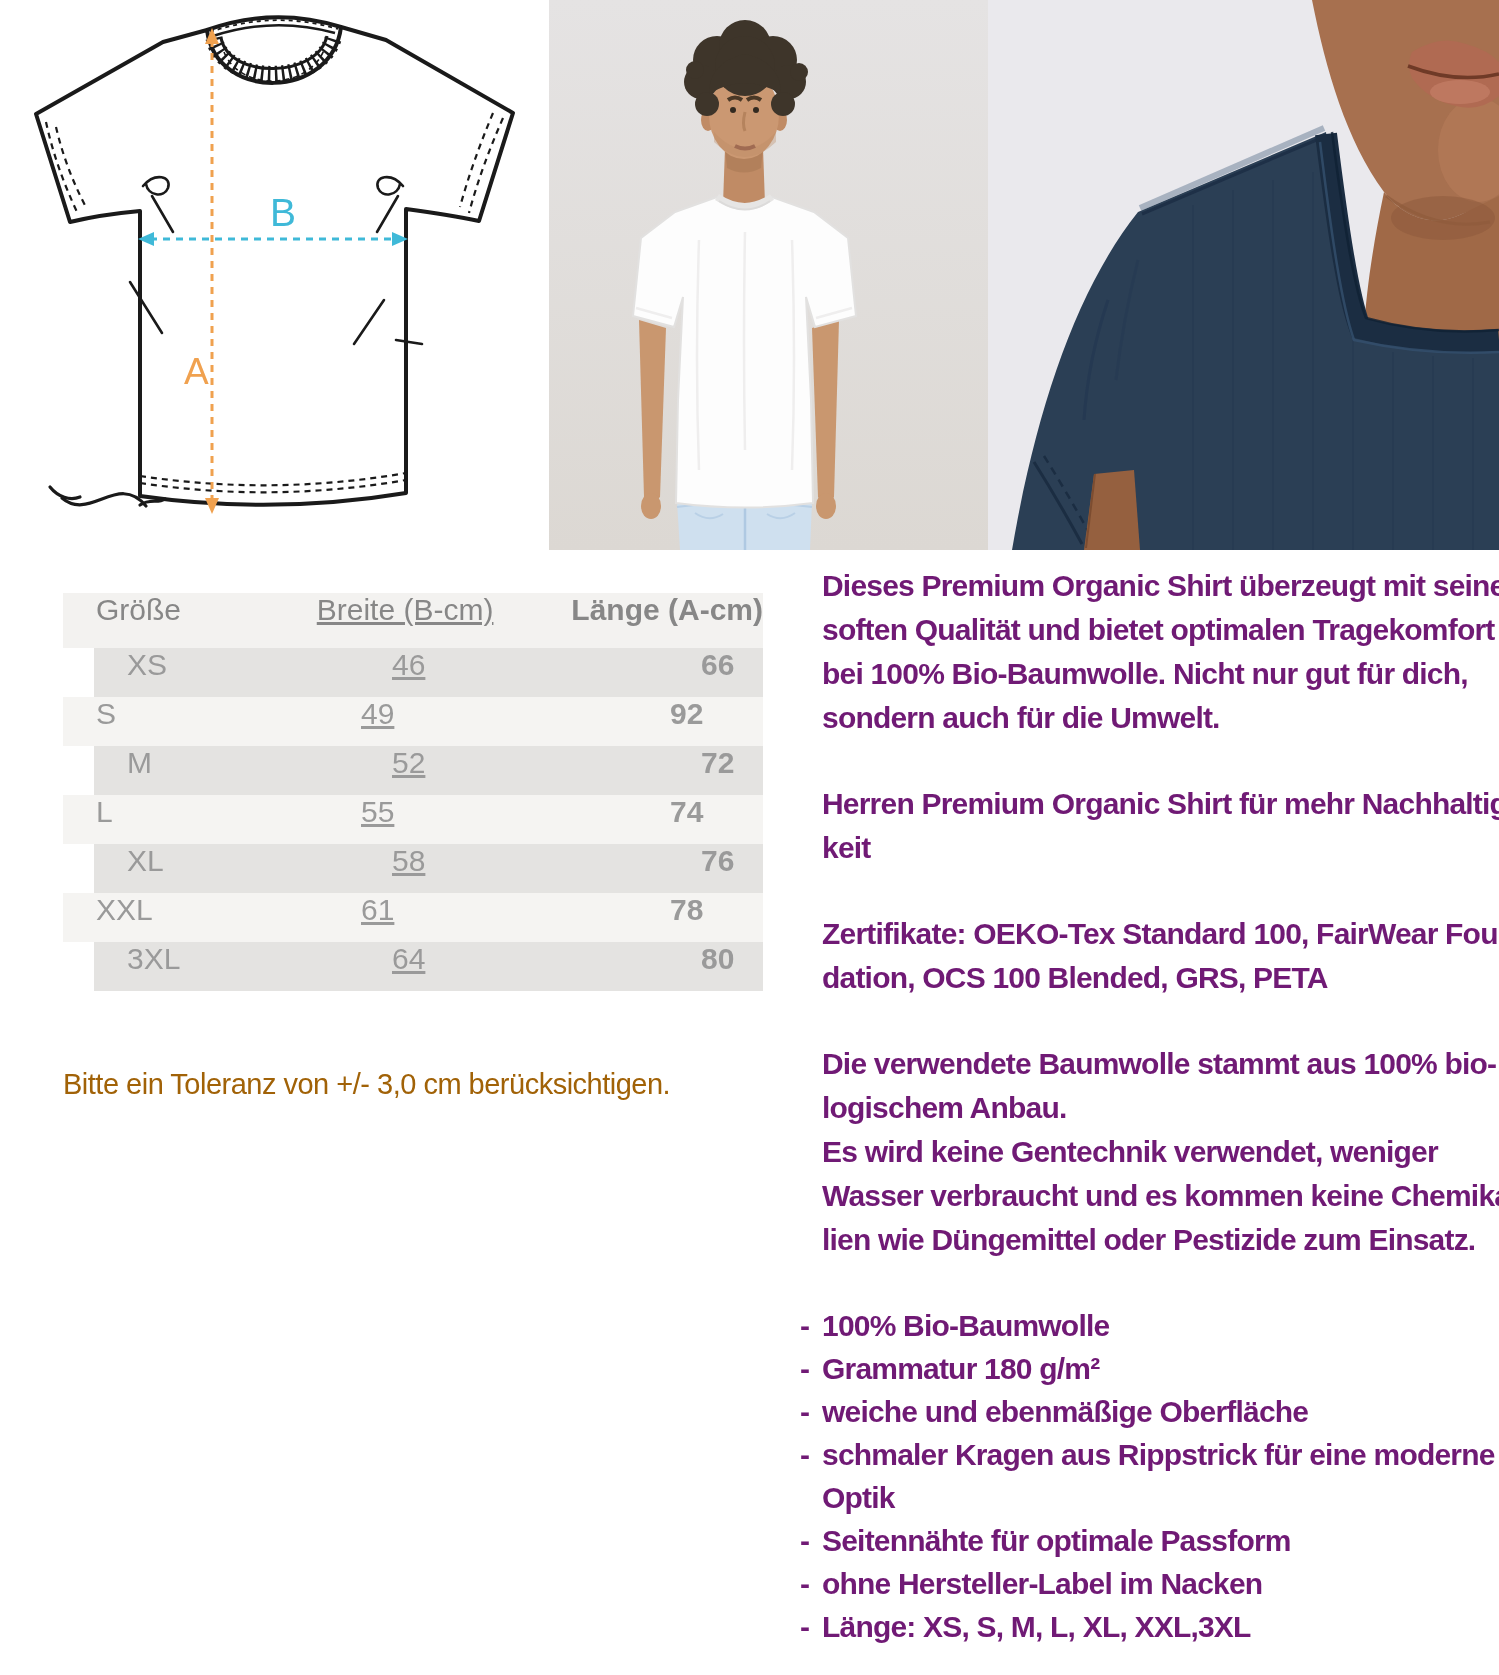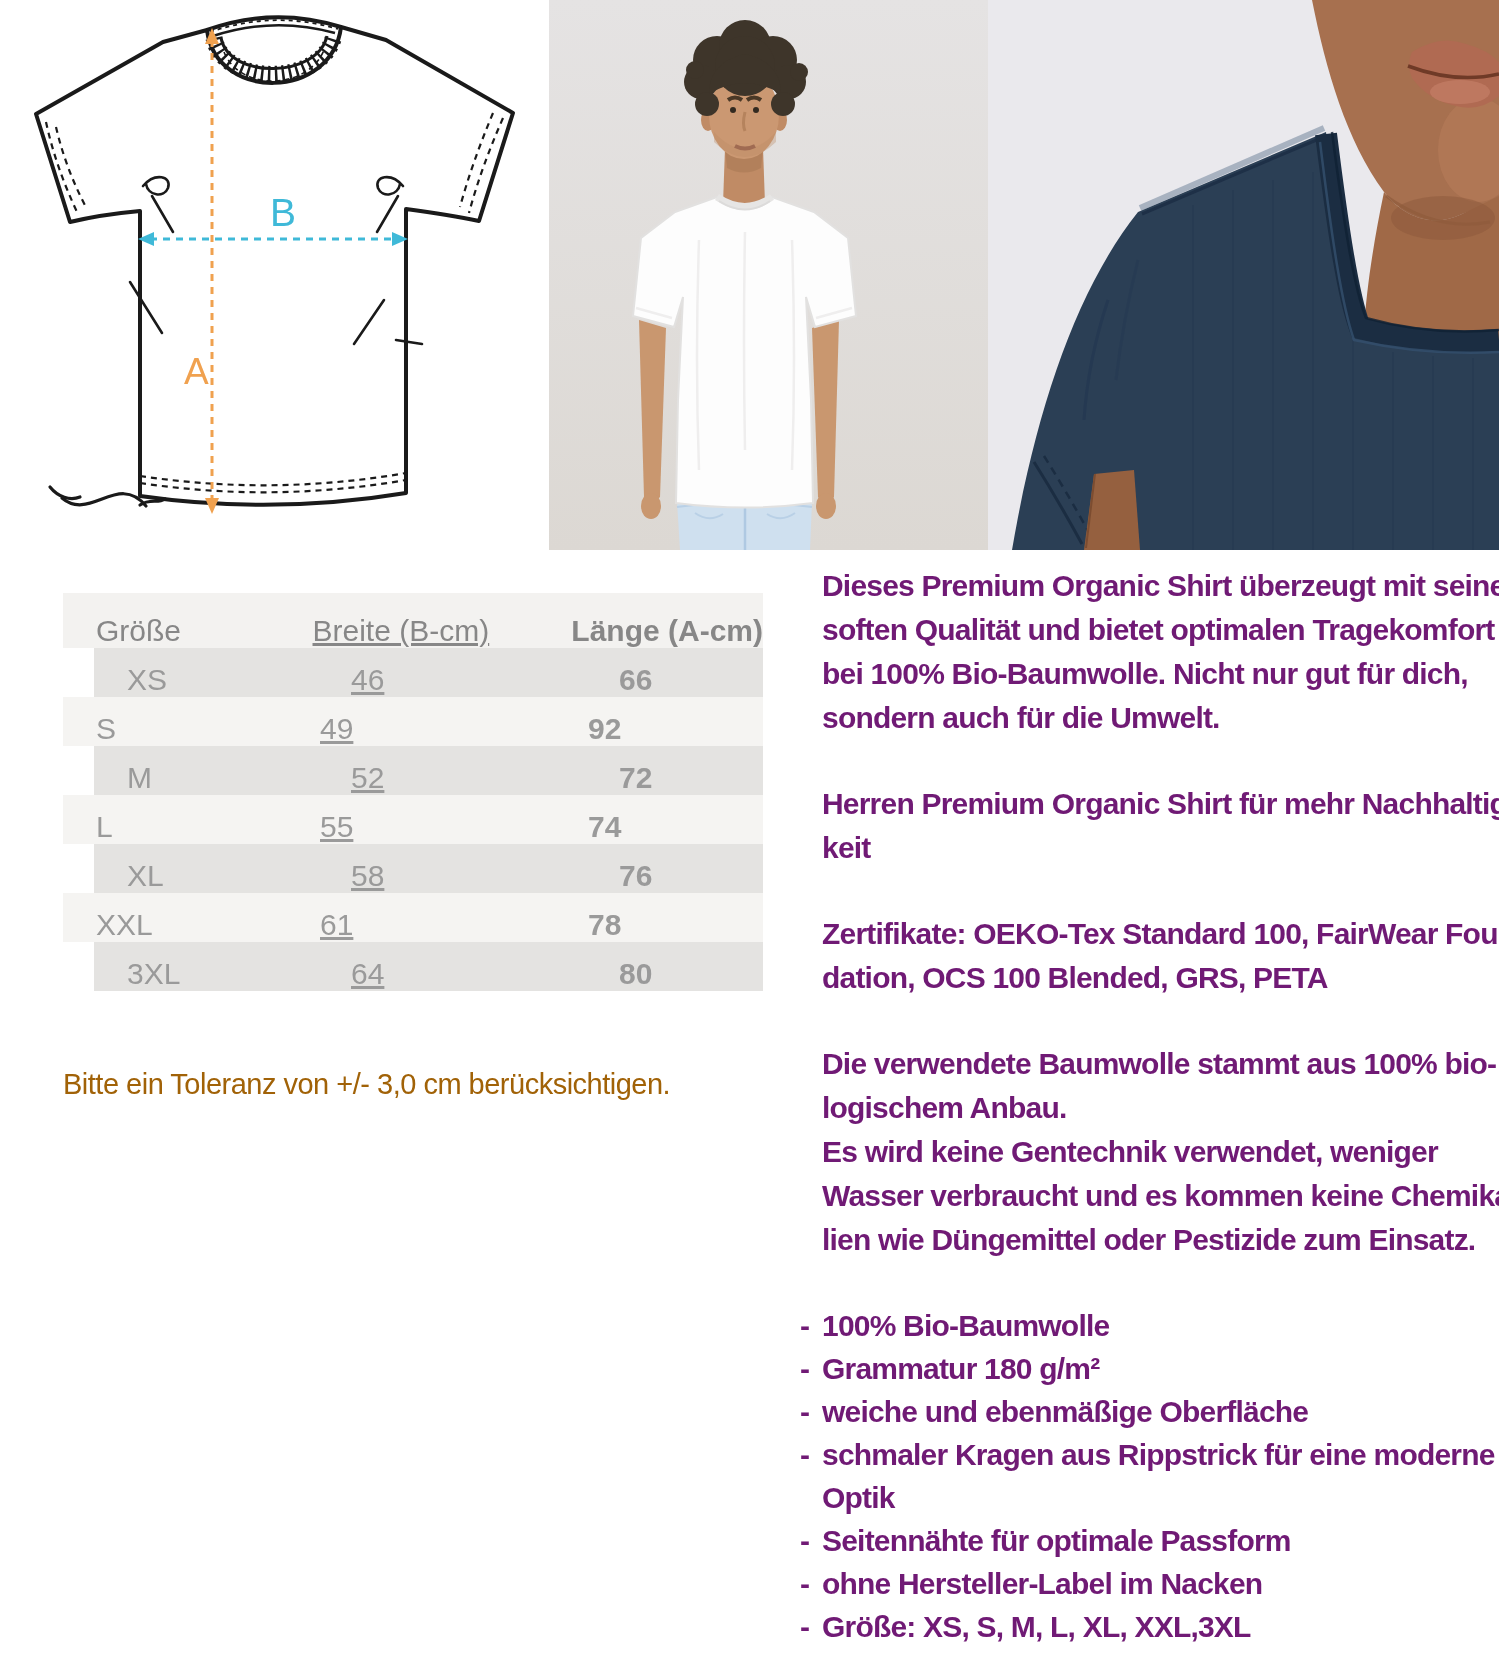--- a/index.html
+++ b/index.html
@@ -10,21 +10,21 @@
   
   .top-band{position:absolute;left:0;top:0;width:1499px;height:550px;display:flex;}
   .panel{height:550px;overflow:hidden;}
   .panel svg{display:block;width:100%;height:100%;}
   .p1{width:549px;background:#ffffff;}
   .p2{width:439px;background:#e3e1e1;}
   .p3{width:511px;background:#eae9ed;}
 
   
   .size-table{position:absolute;left:63px;top:593px;width:700px;font-size:30px;}
-  .t-row{display:flex;align-items:flex-end;height:49px;color:#9a9a9a;}
+  .t-row{display:flex;align-items:flex-start;height:49px;color:#9a9a9a;gap:41px;}
   .t-head{height:55px;background:#f3f2f0;color:#878787;}
   .row-dark{background:#e4e3e1;margin-left:31px;}
   .row-light{background:#f5f4f2;}
   .cell{box-sizing:border-box;padding-left:33px;white-space:nowrap;}
   .c1{width:224px;}
   .c2{width:268px;text-decoration:underline;}
   .c3{flex:1;font-weight:bold;}
 
   
   .tolerance{position:absolute;left:63px;top:1068px;font-size:29px;
@@ -286,17 +286,17 @@
 lien wie Düngemittel oder Pestizide zum Einsatz.</p>
       </div>
     <ul class="feature-list">
         <li><span class="dash">-</span><span class="li-text">100% Bio-Baumwolle</span></li>
         <li><span class="dash">-</span><span class="li-text">Grammatur 180 g/m²</span></li>
         <li><span class="dash">-</span><span class="li-text">weiche und ebenmäßige Oberfläche</span></li>
         <li><span class="dash">-</span><span class="li-text">schmaler Kragen aus Rippstrick für eine moderne
 Optik</span></li>
         <li><span class="dash">-</span><span class="li-text">Seitennähte für optimale Passform</span></li>
         <li><span class="dash">-</span><span class="li-text">ohne Hersteller-Label im Nacken</span></li>
-        <li><span class="dash">-</span><span class="li-text">Größe: XS, S, M, L, XL, XXL,3XL</span></li>
+        <li><span class="dash">-</span><span class="li-text">Länge: XS, S, M, L, XL, XXL,3XL</span></li>
       </ul>
   </div>
 
 </div>
 
 </body></html>

